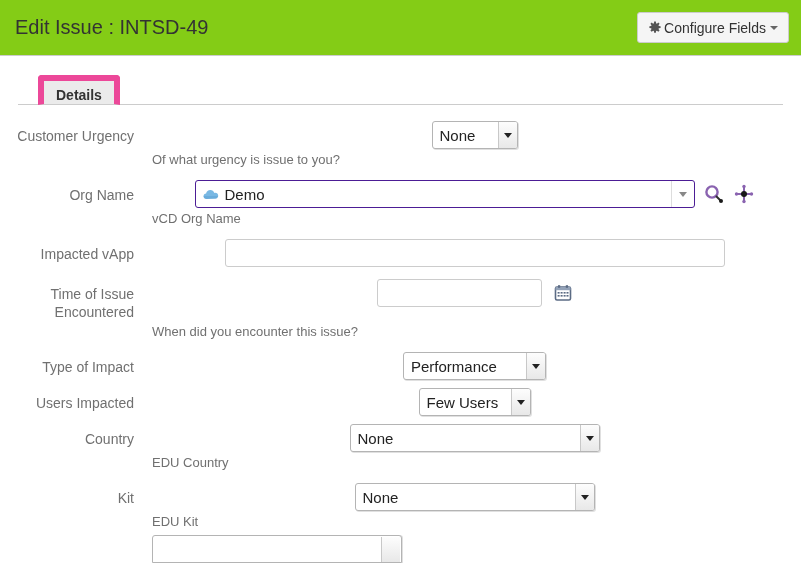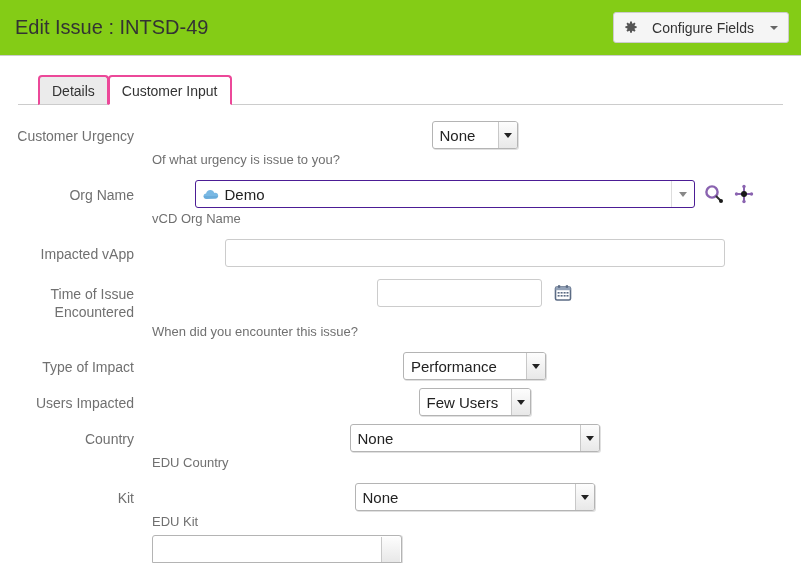--- a/index.html
+++ b/index.html
@@ -40,21 +40,21 @@
     right: 12px;
     top: 12px;
     height: 31px;
     box-sizing: border-box;
     padding: 0 10px;
     background: #f5f5f5;
     border: 1px solid #cccccc;
     border-radius: 3px;
     display: flex;
     align-items: center;
-    gap: 14px;
+    gap: 2px;
     font-size: 14px;
     color: #333333;
     cursor: pointer;
     white-space: nowrap;
   }
   .gear-icon {
     display: inline-block;
     width: 14px;
     height: 14px;
     flex: 0 0 auto;
@@ -92,26 +92,27 @@
     position: relative;
     z-index: 2;
     float: left;
     height: 30px;
     box-sizing: border-box;
     padding: 0 12px;
     line-height: 28px;
     font-size: 14px;
     color: #333333;
     background: #ebebeb;
-    border: 2px solid #ec4899;
+    border: 6px solid #ec4899;
     border-bottom: 1px solid #cccccc;
     border-radius: 4px 4px 0 0;
     margin-right: -1px;
     cursor: pointer;
     white-space: nowrap;
+    font-weight: bold;
   }
   .tab.active {
     background: #ffffff;
     border-bottom-color: #ffffff;
   }
 
   
   .form-body {
     position: relative;
     padding-top: 16px;
@@ -302,21 +303,20 @@
         <path fill="#555555" d="M7 0.6h2l.25 2.0.95.4 1.6-1.2 1.4 1.4-1.2 1.6.4.95 2.0.25v2l-2.0.25-.4.95 1.2 1.6-1.4 1.4-1.6-1.2-.95.4-.25 2.0h-2l-.25-2.0-.95-.4-1.6 1.2-1.4-1.4 1.2-1.6-.4-.95-2.0-.25v-2l2.0-.25.4-.95-1.2-1.6 1.4-1.4 1.6 1.2.95-.4z"></path>
       </svg>
     </span>
     <span>Configure Fields</span>
     <span class="caret-down"></span>
   </div>
 </div>
 
 <div class="tab-strip">
   <div class="tab">Details</div>
-  <div class="tab active">Customer Input</div>
 </div>
 
 <div class="form-body">
 
   <div class="form-row">
     <div class="field-label">Customer Urgency</div>
     <div class="field-control">
       <span class="select-wrap">
         <select class="native-select" style="width:86px;">
           <option>None</option>

